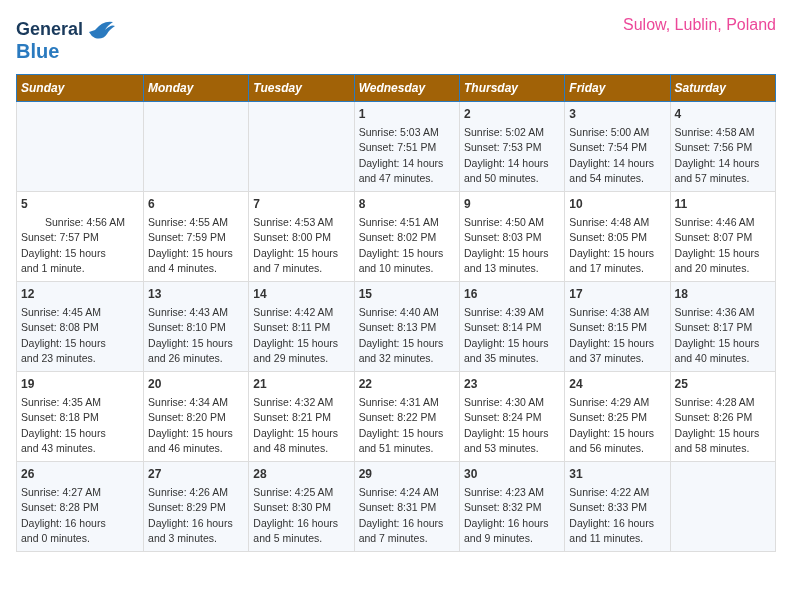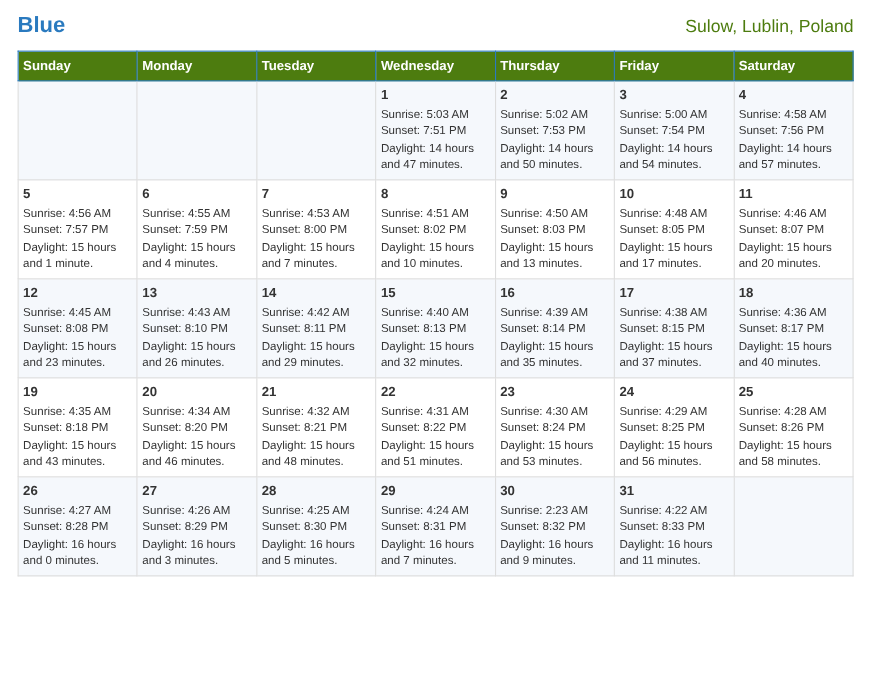--- a/index.html
+++ b/index.html
@@ -33,31 +33,32 @@
     .title-block {
       text-align: right;
     }
     .title-block h1 {
       font-size: 32px;
       color: #1a3a5c;
       font-weight: bold;
     }
     .title-block h2 {
       font-size: 16px;
-      color: #4d7c0f;
+      color: #ec4899;
       font-weight: normal;
     }
     table {
       width: 100%;
       border-collapse: collapse;
       font-size: 11px;
     }
     thead tr {
-      background: #4d7c0f;
+      background: #a16207;
       color: #fff;
+      font-style: italic;
     }
     thead th {
       padding: 6px 4px;
       text-align: left;
       font-weight: bold;
       font-size: 12px;
       border: 1px solid #2a7abf;
     }
     tbody tr {
       border-bottom: 1px solid #ccc;
@@ -87,20 +88,28 @@
       font-size: 10.5px;
       color: #333;
     }
   </style>
 </head>
 <body>
 
 <div class="header">
   <div class="logo">
     <div style="display:flex;flex-direction:column;align-items:flex-start;">
+      <div style="display:flex;align-items:center;gap:2px;">
+        <span class="logo-text">
+          <span style="color:#1a3a5c;">General</span>
+        </span>
+        <svg width="30" height="28" viewBox="0 0 30 28">
+          <path d="M10 14 Q18 4 28 6 Q22 10 20 14 Q26 8 30 10 Q24 14 22 18 Q18 24 10 22 Q6 20 4 16 Z" fill="#2a7abf"></path>
+        </svg>
+      </div>
       <span class="logo-text" style="color:#2a7abf;font-size:20px;margin-top:-4px;">Blue</span>
     </div>
   </div>
   <div class="title-block">
     <h2>Sulow, Lublin, Poland</h2>
   </div>
 </div>
 
 <table>
   <thead>
@@ -130,21 +139,21 @@
         <td><span class="day-num">3</span><span class="day-info" style="white-space: pre-line;">Sunrise: 5:00 AM
 Sunset: 7:54 PM
 Daylight: 14 hours
 and 54 minutes.</span></td>
         <td><span class="day-num">4</span><span class="day-info" style="white-space: pre-line;">Sunrise: 4:58 AM
 Sunset: 7:56 PM
 Daylight: 14 hours
 and 57 minutes.</span></td>
       </tr>
       <tr>
-        <td><span class="day-num">5</span><span class="day-info" style="white-space: pre-line;">Sunrise: 4:56 AM
+        <td><span class="day-num">5</span><span class="day-info" style="white-space: pre-line; margin-left: 24px;">Sunrise: 4:56 AM
 Sunset: 7:57 PM
 Daylight: 15 hours
 and 1 minute.</span></td>
         <td><span class="day-num">6</span><span class="day-info" style="white-space: pre-line;">Sunrise: 4:55 AM
 Sunset: 7:59 PM
 Daylight: 15 hours
 and 4 minutes.</span></td>
         <td><span class="day-num">7</span><span class="day-info" style="white-space: pre-line;">Sunrise: 4:53 AM
 Sunset: 8:00 PM
 Daylight: 15 hours
@@ -236,21 +245,21 @@
 Daylight: 16 hours
 and 3 minutes.</span></td>
         <td><span class="day-num">28</span><span class="day-info" style="white-space: pre-line;">Sunrise: 4:25 AM
 Sunset: 8:30 PM
 Daylight: 16 hours
 and 5 minutes.</span></td>
         <td><span class="day-num">29</span><span class="day-info" style="white-space: pre-line;">Sunrise: 4:24 AM
 Sunset: 8:31 PM
 Daylight: 16 hours
 and 7 minutes.</span></td>
-        <td><span class="day-num">30</span><span class="day-info" style="white-space: pre-line;">Sunrise: 2:23 AM
+        <td><span class="day-num">30</span><span class="day-info" style="white-space: pre-line;">Sunrise: 4:23 AM
 Sunset: 8:32 PM
 Daylight: 16 hours
 and 9 minutes.</span></td>
         <td><span class="day-num">31</span><span class="day-info" style="white-space: pre-line;">Sunrise: 4:22 AM
 Sunset: 8:33 PM
 Daylight: 16 hours
 and 11 minutes.</span></td>
         <td></td>
       </tr>
     </tbody>

